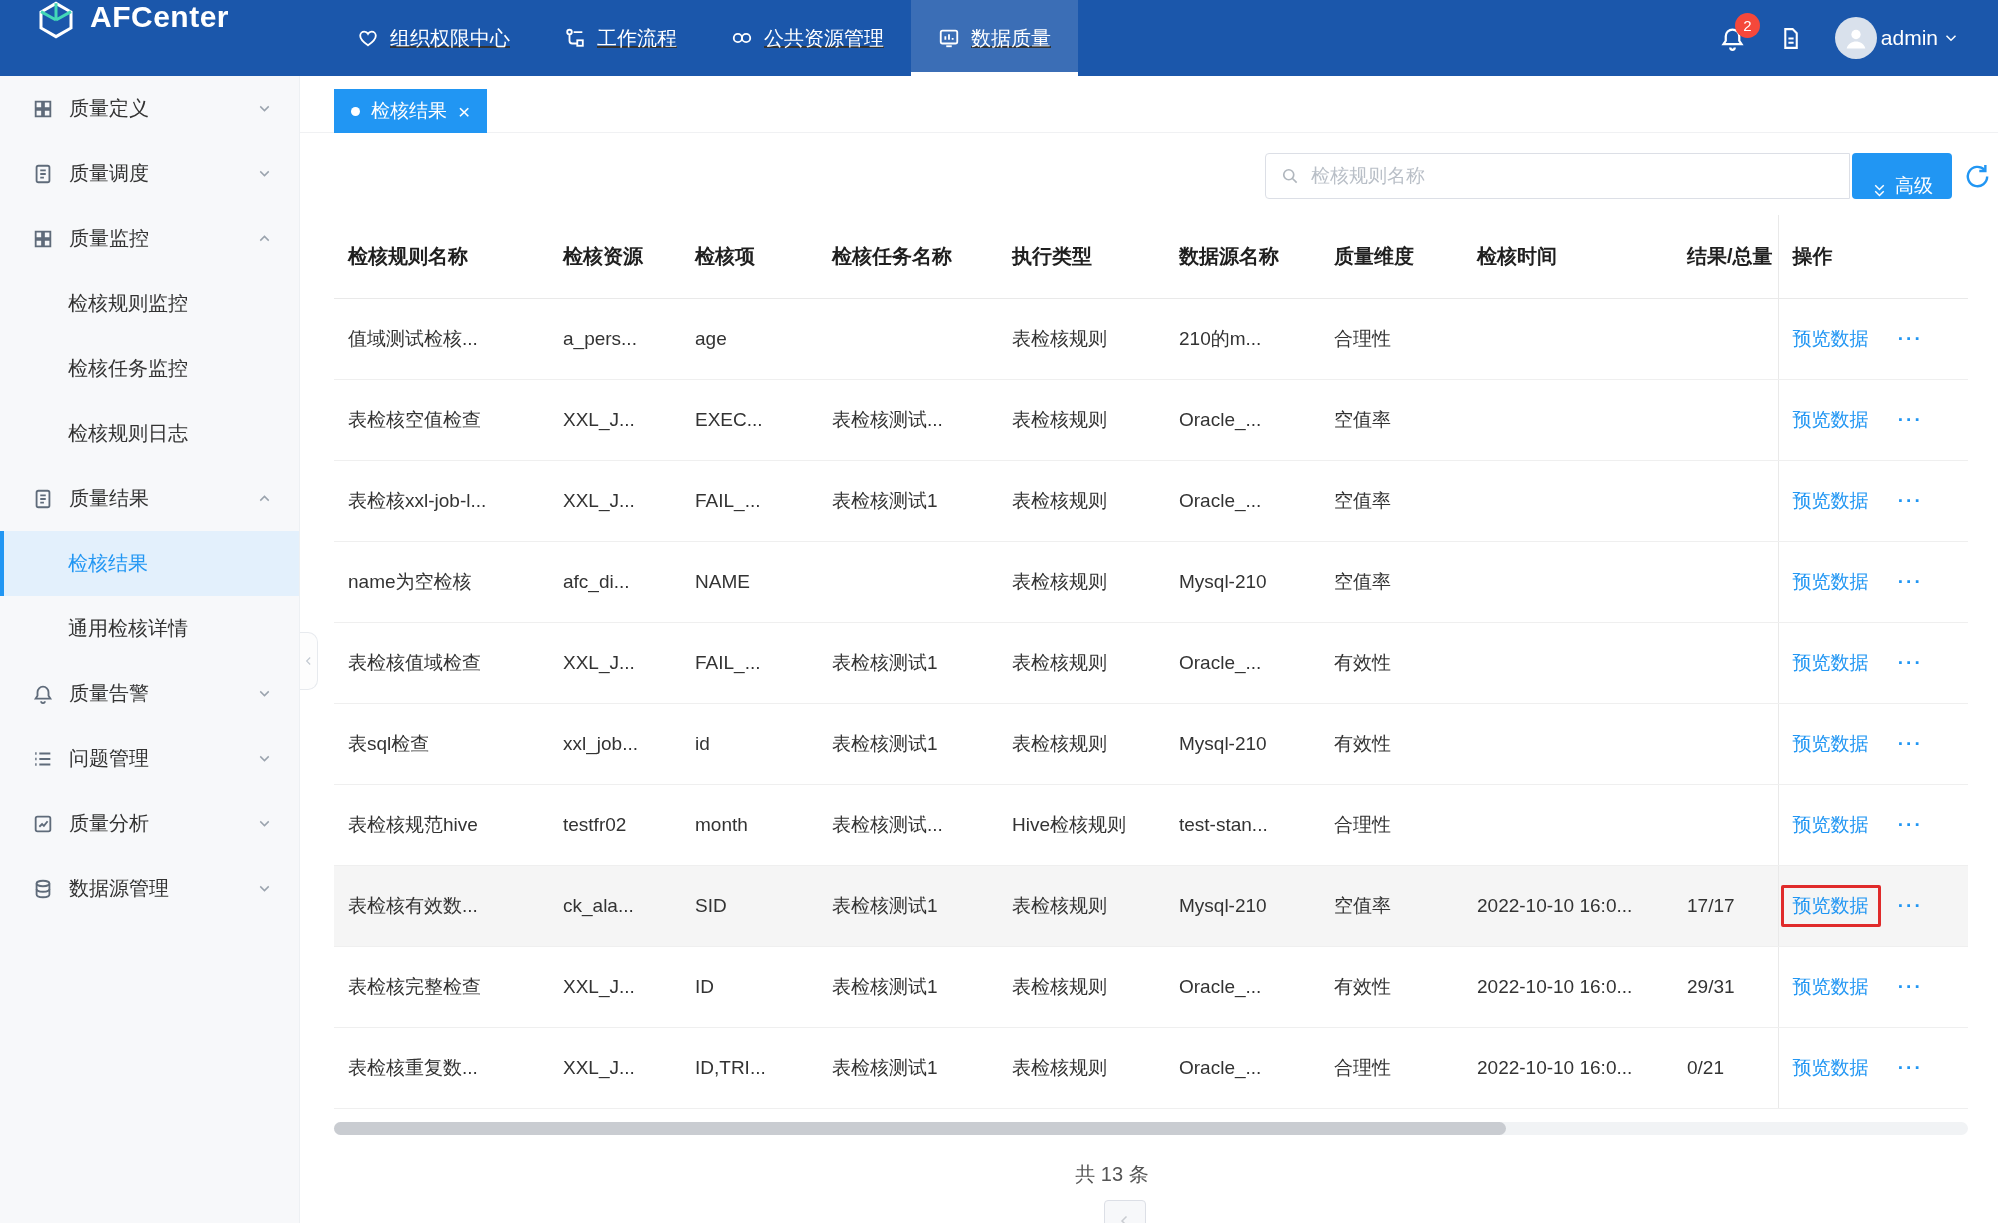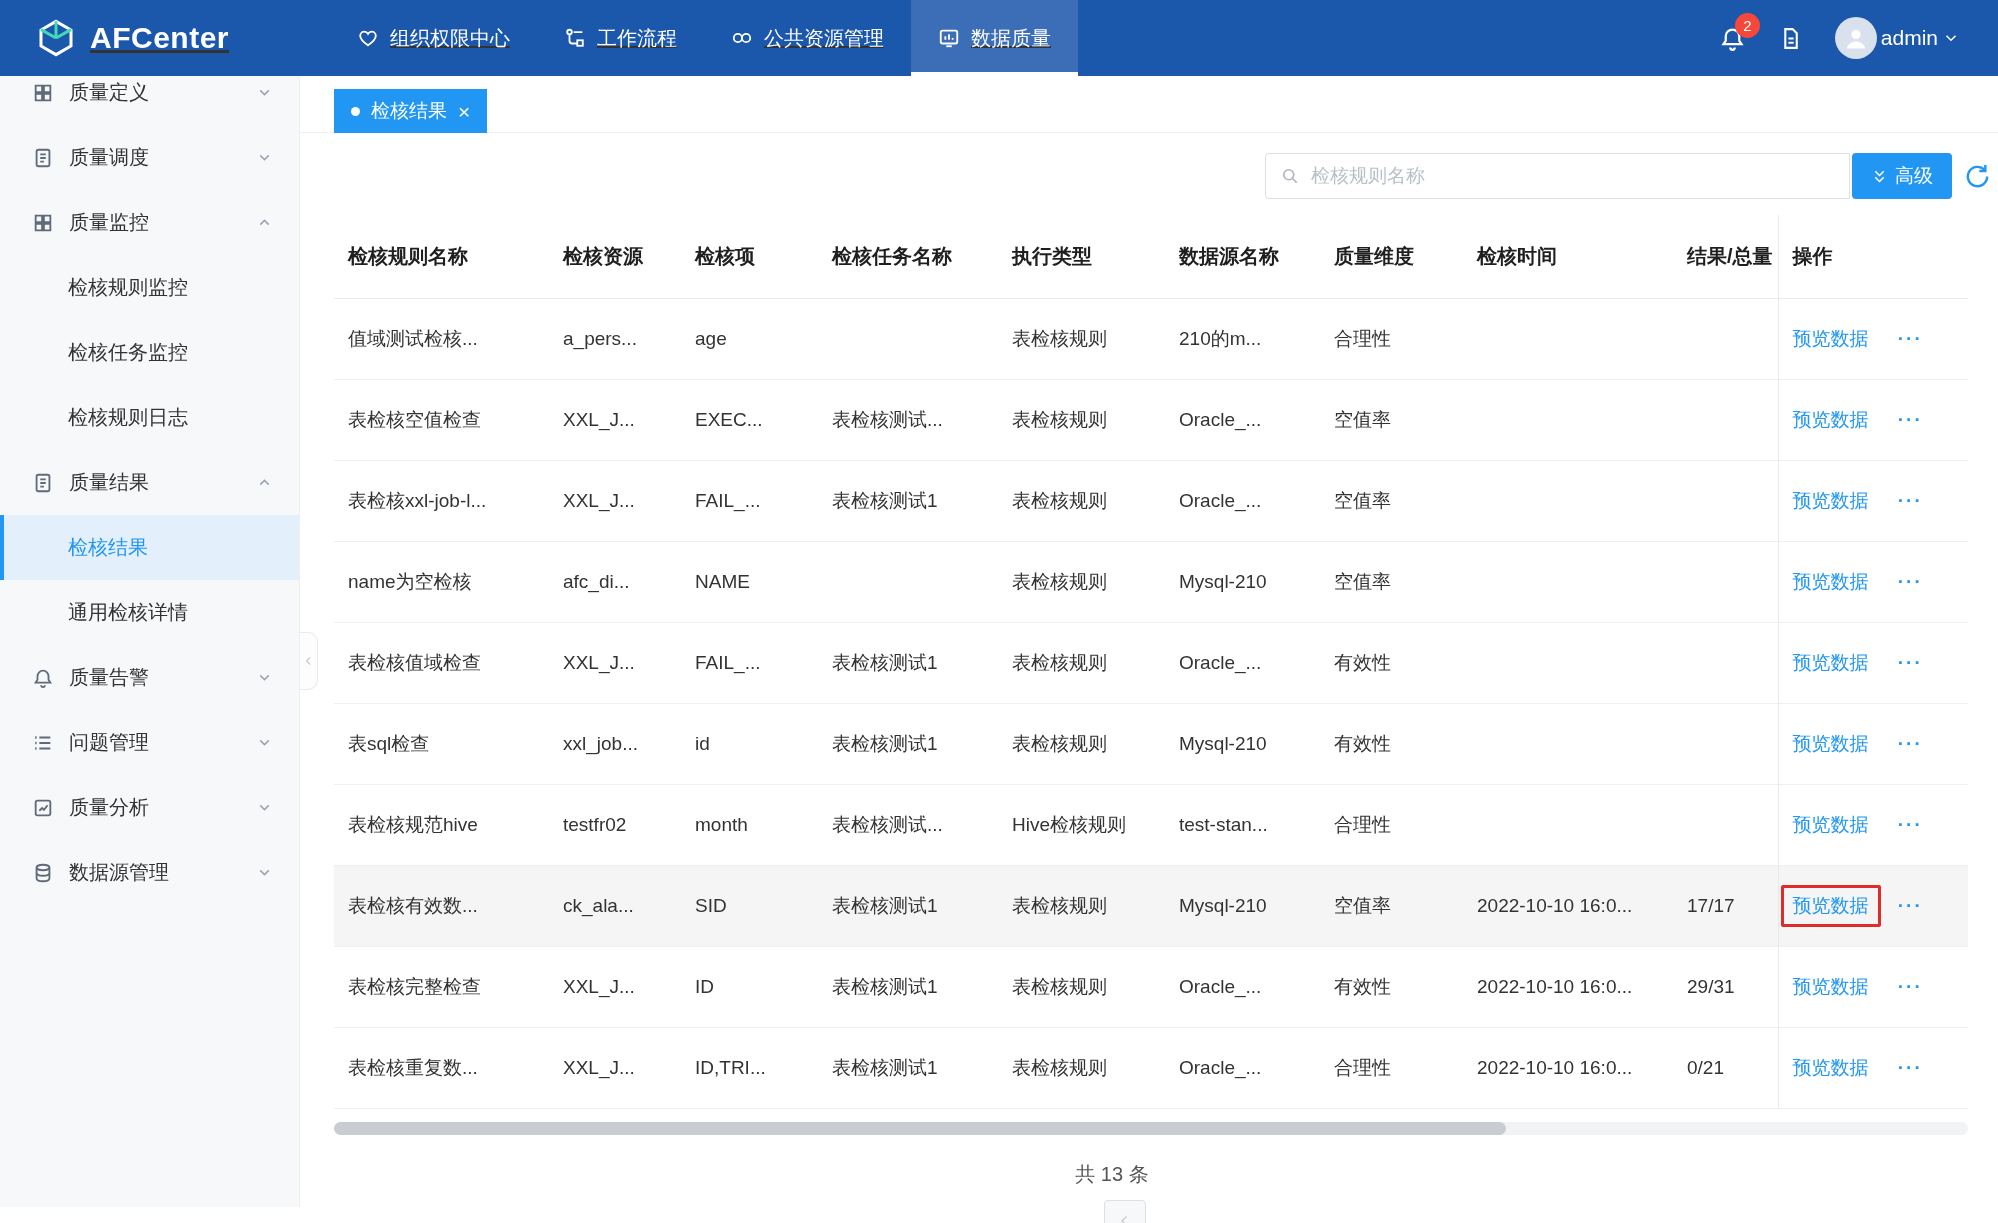--- a/index.html
+++ b/index.html
@@ -2,54 +2,54 @@
 <html><head>
 <meta charset="utf-8">
 <style>
   * { margin:0; padding:0; box-sizing:border-box; }
   html,body { width:1998px; height:1223px; }
   body { font-family:"Liberation Sans","DejaVu Sans",sans-serif; background:#fff; color:#333; overflow:hidden; position:relative; }
   svg.ic { display:block; }
 
   
   .navbar { position:absolute; top:0; left:0; width:1998px; height:76px; background:#1b57ab; display:flex; align-items:stretch; z-index:20; }
-  .brand { display:flex; align-items:center; gap:14px; padding-left:36px; width:330px;text-decoration:underline; }
+  .brand { display:flex; gap:14px; padding-left:36px; width:330px; }
   .brand-name { color:#fff; font-size:30px; font-weight:bold; letter-spacing:.5px; }
   .nav-menu { display:flex; align-items:stretch;text-decoration:underline; }
   .nav-item { display:flex; align-items:center; gap:11px; padding:0 27px; color:#fff; font-size:20px; cursor:pointer; }
   .nav-item.active { background:rgba(255,255,255,.14); border-bottom:4px solid #fff; padding-top:4px; }
   .nav-right { margin-left:auto; display:flex; align-items:center; gap:32px; padding-right:38px; color:#fff; }
   .bell-wrap { position:relative; cursor:pointer; }
   .badge { position:absolute; top:-12px; right:-14px; min-width:25px; height:25px; border-radius:13px; background:#f5483b; color:#fff; font-size:15px; display:flex; align-items:center; justify-content:center; padding:0 7px; }
   .user-box { display:flex; align-items:center; gap:4px; cursor:pointer; }
   .avatar { width:42px; height:42px; border-radius:50%; background:#d9e1ec; display:flex; align-items:center; justify-content:center; overflow:hidden; }
   .user-name { font-size:21px; }
 
   
-  .sidebar { position:absolute; top:60px; left:0; width:300px; height:1147px; background:#f7f8fa; border-right:1px solid #edf0f3; z-index:10; }
+  .sidebar { position:absolute; top:76px; left:0; width:300px; height:1147px; background:#f7f8fa; border-right:1px solid #edf0f3; z-index:10; }
   .side-item { height:65px; display:flex; align-items:center; padding:0 26px 0 32px; font-size:20px; color:#333; cursor:pointer; }
   .side-item .sic { color:#5f6b7a; margin-right:15px; }
   .side-item .lbl { flex:1; }
   .side-item .chev { color:#9aa3ad; }
   .side-sub { height:65px; display:flex; align-items:center; padding-left:68px; font-size:20px; color:#333; cursor:pointer; }
   .side-sub.active { background:#e3f0fc; color:#2196f3; border-left:4px solid #2196f3; padding-left:64px; }
   .collapse-handle { position:absolute; left:300px; top:632px; width:18px; height:58px; background:#fdfdfd; border:1px solid #e7eaee; border-left:none; border-radius:0 10px 10px 0; display:flex; align-items:center; justify-content:center; color:#c2c9d1; cursor:pointer; z-index:15; }
 
   
   .main { position:absolute; top:76px; left:300px; width:1698px; height:1147px; background:#fff; overflow:hidden; }
   .tabbar { height:57px; padding:13px 0 0 34px; border-bottom:1px solid #f0f1f3; display:flex; }
   .tab { display:flex; align-items:center; gap:11px; background:#2196f3; color:#fff; font-size:19px; padding:0 17px; height:44px; cursor:pointer; }
   .tab-dot { width:9px; height:9px; border-radius:50%; background:#fff; }
   .tab-close { font-size:21px; line-height:1; cursor:pointer; }
 
   .toolbar { display:flex; justify-content:flex-end; align-items:center; margin-top:20px; padding-right:6px; }
   .searchbox { width:585px; height:46px; border:1px solid #dcdfe6; border-radius:4px 0 0 4px; display:flex; align-items:center; padding:0 14px; gap:11px; background:#fff; }
   .searchbox input { border:none; outline:none; flex:1; font-size:19px; color:#333; font-family:inherit; background:transparent; }
   .searchbox input::placeholder { color:#b9bfc7; }
-  .adv-btn { height:46px; padding:0 19px; background:#2196f3; color:#fff; border:none; border-radius:4px; display:flex; align-items:center; gap:7px; font-size:19px; margin-left:2px; cursor:pointer; font-family:inherit; }
+  .adv-btn { height:46px; padding:0 19px; background:#2196f3; color:#fff; border:none; border-radius:4px; display:flex; align-items:flex-end; gap:7px; font-size:19px; margin-left:2px; cursor:pointer; font-family:inherit; }
   .refresh-btn { color:#2196f3; margin-left:11px; cursor:pointer; }
 
   
   .table-wrap { margin:16px 30px 0 34px; }
   table { border-collapse:collapse; table-layout:fixed; width:1634px; }
   th { font-weight:bold; color:#1f1f1f; font-size:20px; height:83px; text-align:left; padding:0 14px; border-bottom:1px solid #e9e9e9; white-space:nowrap; overflow:hidden; }
   td { height:81px; font-size:19px; padding:0 14px; color:#333; border-bottom:1px solid #efefef; white-space:nowrap; overflow:hidden; }
   tr.hl td { background:#f5f5f5; }
   th.op, td.op { border-left:1px solid #e9e9e9; }
   .link { color:#2196f3; cursor:pointer; }

